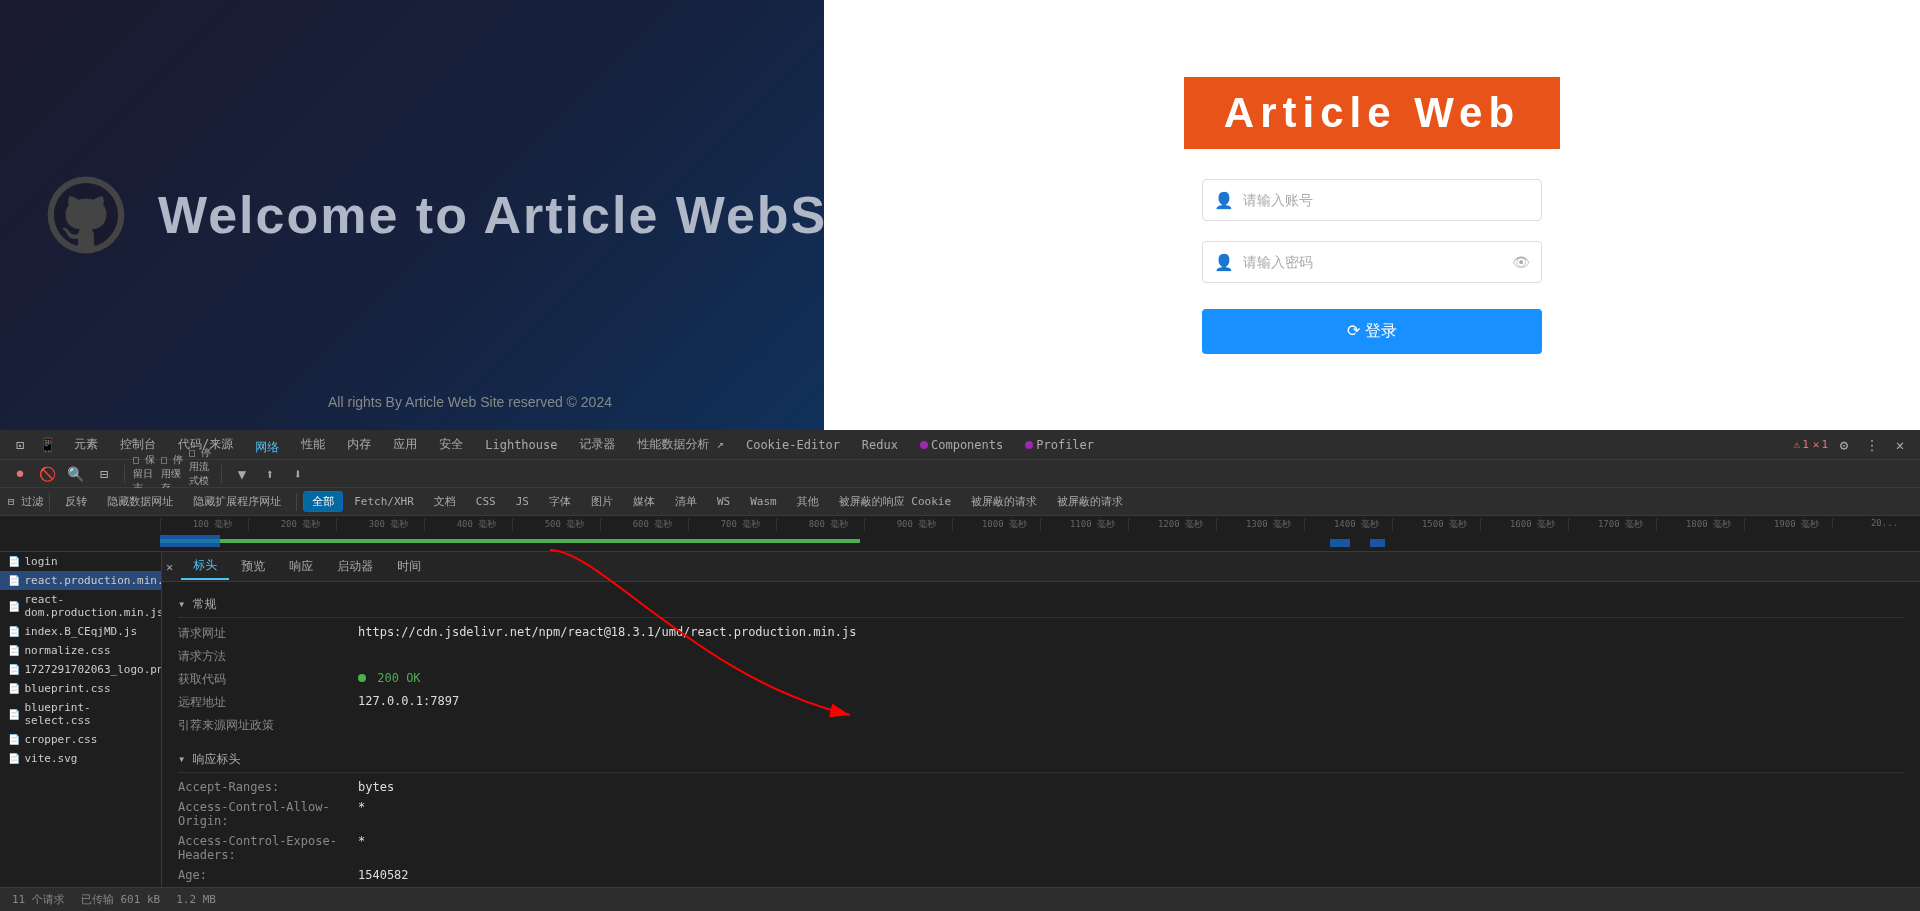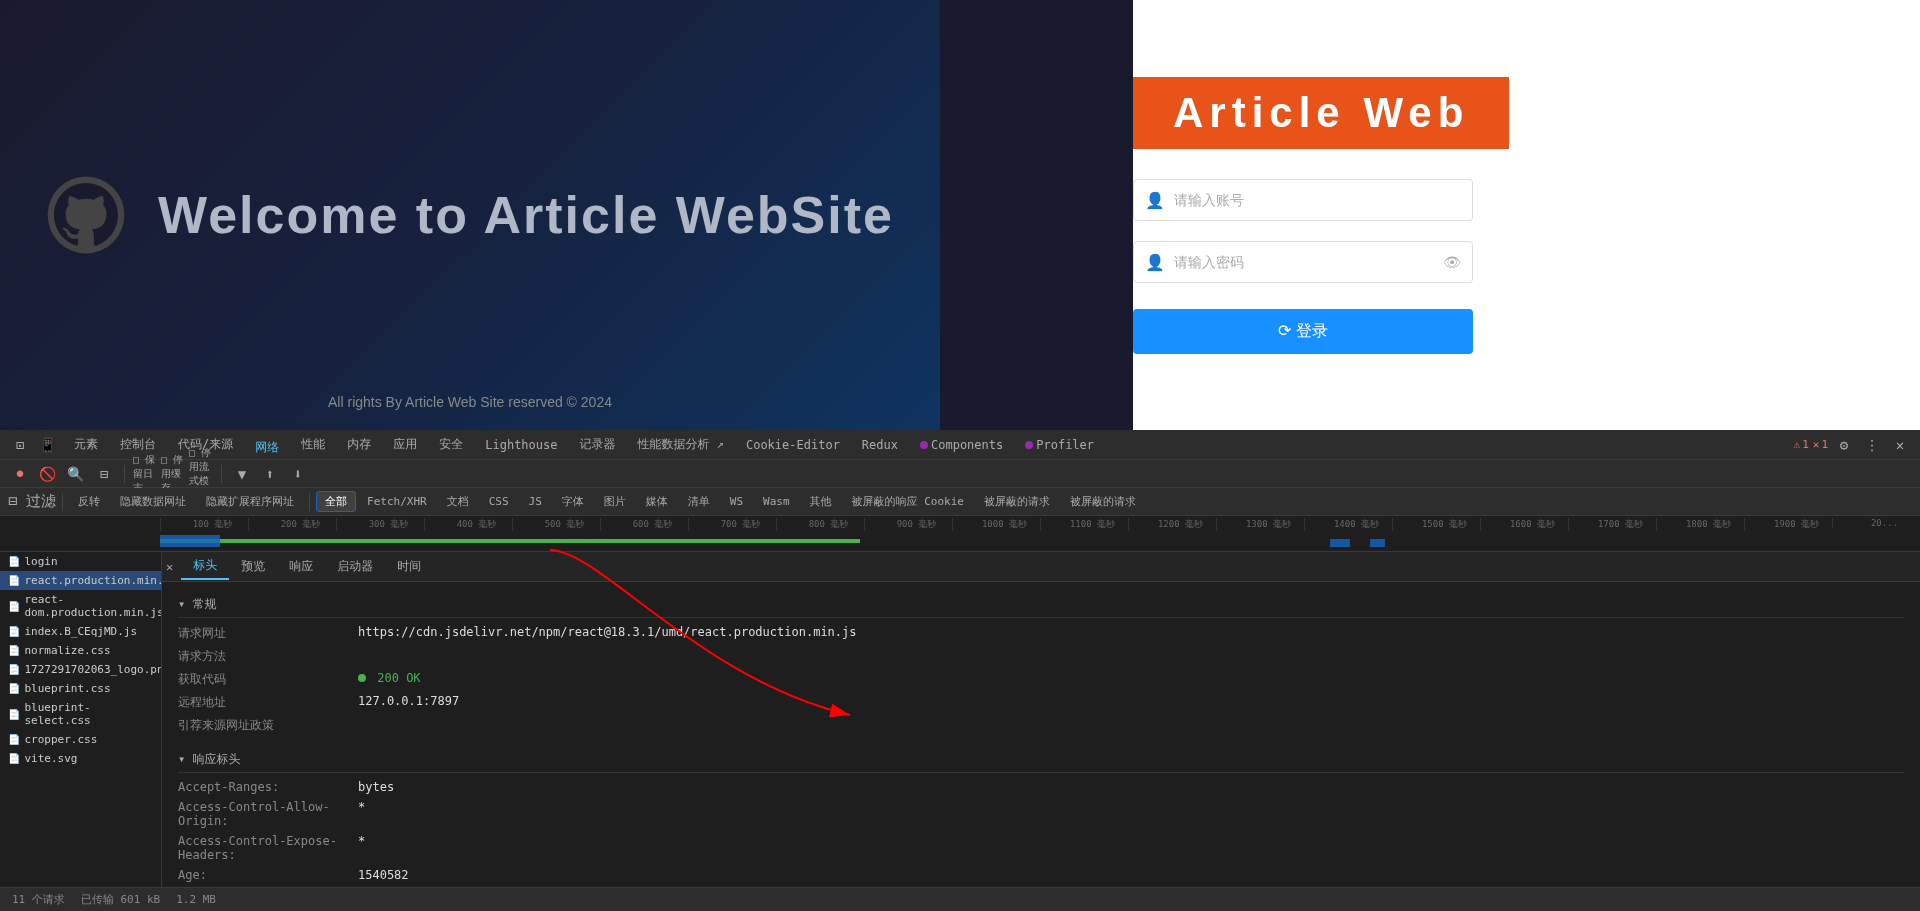--- a/index.html
+++ b/index.html
@@ -40,26 +40,26 @@
       transform: translateX(-50%);
       color: #888;
       font-size: 14px;
       white-space: nowrap;
     }
 
     
     .right-panel {
       position: absolute;
       right: 0; top: 0;
-      width: 787px;
+      width: 1096px;
       height: 430px;
       background: #fff;
       display: flex;
       flex-direction: column;
-      align-items: flex-start;
+      align-items: center;
       justify-content: center;
       gap: 20px;
     }
     .logo-banner {
       background: #e8531a;
       color: white;
       font-size: 42px;
       font-weight: 900;
       padding: 12px 40px;
       letter-spacing: 6px;
@@ -173,21 +173,21 @@
       flex-shrink: 0;
     }
     .filter-btn {
       padding: 2px 8px;
       border-radius: 3px;
       font-size: 11px;
       cursor: pointer;
       color: #aaa;
       border: 1px solid transparent;
     }
-    .filter-btn.active { background: #404040; color: white; border-color: #1565c0; }
+    .filter-btn.active { background: #0369a1; color: white; border-color: #1565c0; }
 
     
     .timeline-bar {
       background: #1e1e1e;
       height: 36px;
       border-bottom: 1px solid #3a3a3a;
       flex-shrink: 0;
       position: relative;
       overflow: hidden;
     }
@@ -392,21 +392,21 @@
     <div class="icon-btn" style="font-size:10px;color:#aaa;">□ 保留日志</div>
     <div class="icon-btn" style="font-size:10px;color:#aaa;">□ 停用缓存</div>
     <div class="icon-btn" style="font-size:10px;color:#aaa;">□ 停用流式模式</div>
     <div style="width:1px;height:18px;background:#444;margin:0 4px;"></div>
     <div class="icon-btn">▼</div>
     <div class="icon-btn">⬆</div>
     <div class="icon-btn">⬇</div>
   </div>
 
   <div class="devtools-toolbar2" style="gap:2px;">
-    <span style="color:#aaa;font-size:15px;text-align:right;">⊟ 过滤</span>
+    <span style="color:#aaa;font-size:11px;text-align:right;">⊟ 过滤</span>
     <div style="width:1px;height:18px;background:#444;margin:0 4px;"></div>
     <span class="filter-btn">反转</span>
     <span class="filter-btn">隐藏数据网址</span>
     <span class="filter-btn">隐藏扩展程序网址</span>
     <div style="width:1px;height:18px;background:#444;margin:0 4px;"></div>
     <span class="filter-btn active">全部</span>
     <span class="filter-btn">Fetch/XHR</span>
     <span class="filter-btn">文档</span>
     <span class="filter-btn">CSS</span>
     <span class="filter-btn">JS</span>

